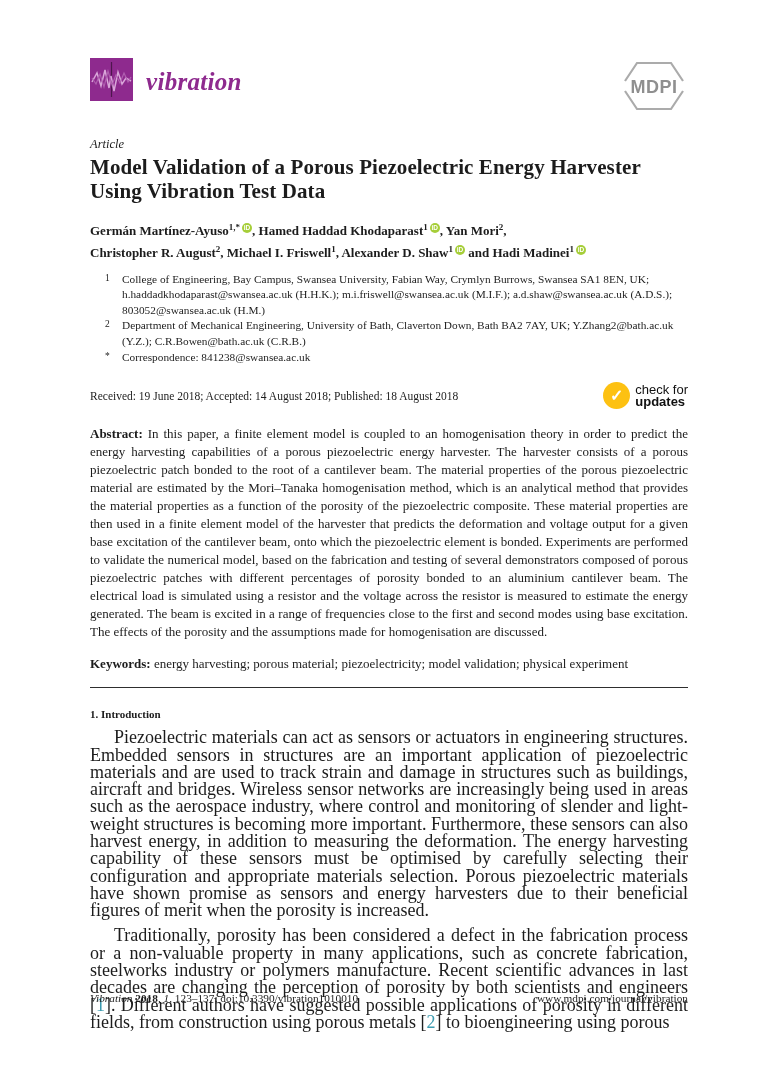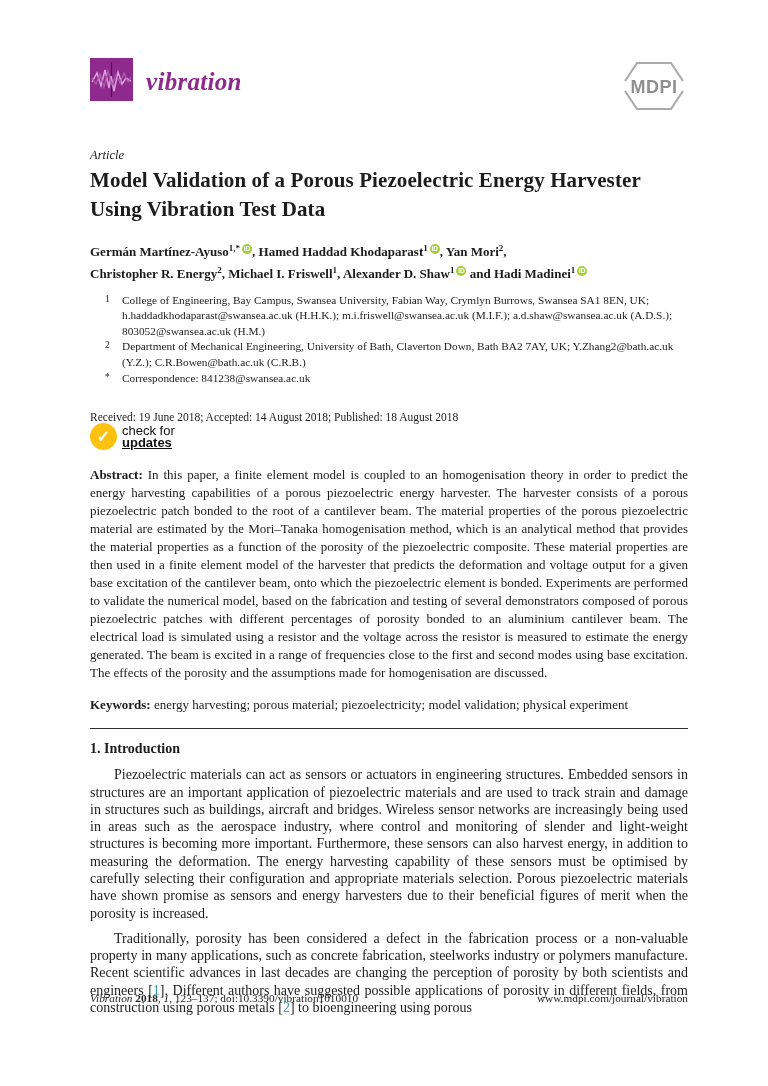--- a/index.html
+++ b/index.html
@@ -15,61 +15,61 @@
   
   .header { display:flex; justify-content:space-between; align-items:flex-start; margin-top:58px; }
   .brand { display:flex; align-items:center; }
   .brand-name {
     margin-left:13px; font-size:25px; font-style:italic; font-weight:bold;
     color:#8E2A8E; letter-spacing:0.3px;
   }
   .mdpi-logo { margin-top:2px; }
 
   
-  .article-label { margin-top:32px; font-size:12.5px; font-style:italic; }
-  .title { margin-top:3px; font-size:21px; font-weight:bold; line-height:29px; letter-spacing:0.1px; }
+  .article-label { margin-top:21px; font-size:12.5px; font-style:italic; }
+  .title { margin-top:3px; font-size:21px; font-weight:bold; line-height:24px; letter-spacing:0.1px; }
 
   
   .authors { margin-top:15px; font-size:13px; font-weight:bold; line-height:19px; }
   .authors sup { font-size:9px; font-weight:bold; }
   .orcid {
     display:inline-block; width:10px; height:10px; border-radius:50%;
     background:#A6CE39; color:#fff; font-size:6.5px; font-weight:bold;
     text-align:center; line-height:10px; vertical-align:super;
     font-family:"Liberation Sans",sans-serif; margin-left:2px; cursor:pointer;
   }
 
   
   .affils { margin-top:9px; font-size:11.3px; line-height:15.6px; }
   .affil-row { display:flex; }
   .affil-marker { flex:0 0 32px; padding-left:15px; font-size:9.5px; position:relative; top:-1px; }
   .affil-text { flex:1; }
 
   
-  .meta-row { display:flex; justify-content:space-between; align-items:flex-start; margin-top:17px;flex-direction:column; }
+  .meta-row { display:flex; justify-content:space-between; align-items:flex-start; margin-top:17px; }
   .received { font-size:11.5px; margin-top:8px; }
   .badge { display:flex; align-items:center; gap:5px; cursor:pointer; }
   .badge-circle {
     width:27px; height:27px; border-radius:50%; background:#FDC112;
     color:#fff; display:flex; align-items:center; justify-content:center;
     font-size:16px; font-weight:bold; font-family:"Liberation Sans",sans-serif;
   }
   .badge-text { font-family:"Liberation Sans",sans-serif; font-size:13px; line-height:11.5px; color:#111; }
-  .badge-text .b2 { font-weight:bold;text-decoration:underline; }
+  .badge-text .b2 { font-weight:bold; }
 
   
   .abstract { margin-top:16px; font-size:13px; line-height:18px; text-align:justify; }
   .keywords { margin-top:14px; font-size:13px; line-height:18px; text-align:justify; }
   .bold { font-weight:bold;margin-top:12px; }
 
   .rule { margin-top:14px; border:none; border-top:1.2px solid #2e2e2e; }
 
   
-  .section-heading { margin-top:12px; font-size:14px; font-weight:bold; }
-  .para { margin-top:8px; font-size:14px; line-height:17.3px; text-align:justify; text-indent:24px; }
+  .section-heading { margin-top:20px; font-size:11px; font-weight:bold; }
+  .para { margin-top:8px; font-size:18px; line-height:17.3px; text-align:justify; text-indent:24px; }
   .para.first { margin-top:9px; }
   .cite { color:#3C9BB0; cursor:pointer; }
 
   
   .footer {
     position:absolute; top:992px; left:90px; right:80px;
     display:flex; justify-content:space-between; font-size:11.3px;
   }
 </style>
 </head>
@@ -97,21 +97,21 @@
           <text x="34" y="32.5" text-anchor="middle" font-family="Liberation Sans, sans-serif" font-size="18" font-weight="bold" fill="#8f8f8f" letter-spacing="0.5">MDPI</text>
         </svg>
       </div>
     </div>
 
     <div class="article-label">Article</div>
     <h1 class="title">Model Validation of a Porous Piezoelectric Energy Harvester Using Vibration Test Data</h1>
 
     <div class="authors">
       <span>Germán Martínez-Ayuso</span><sup>1,*</sup><span class="orcid">iD</span><span>, </span><span>Hamed Haddad Khodaparast</span><sup>1</sup><span class="orcid">iD</span><span>, </span><span>Yan Mori</span><sup>2</sup><span>, </span><br>
-      <span>Christopher R. Energy</span><sup>2</sup><span>, </span><span>Michael I. Friswell</span><sup>1</sup><span>, </span><span>Alexander D. Shaw</span><sup>1</sup><span class="orcid">iD</span><span> and </span><span>Hadi Madinei</span><sup>1</sup><span class="orcid">iD</span>
+      <span>Christopher R. August</span><sup>2</sup><span>, </span><span>Michael I. Friswell</span><sup>1</sup><span>, </span><span>Alexander D. Shaw</span><sup>1</sup><span class="orcid">iD</span><span> and </span><span>Hadi Madinei</span><sup>1</sup><span class="orcid">iD</span>
     </div>
 
     <div class="affils">
       <div class="affil-row">
         <span class="affil-marker">1</span>
         <span class="affil-text">College of Engineering, Bay Campus, Swansea University, Fabian Way, Crymlyn Burrows, Swansea SA1 8EN, UK; h.haddadkhodaparast@swansea.ac.uk (H.H.K.); m.i.friswell@swansea.ac.uk (M.I.F.); a.d.shaw@swansea.ac.uk (A.D.S.); 803052@swansea.ac.uk (H.M.)</span>
       </div>
       <div class="affil-row">
         <span class="affil-marker">2</span>
         <span class="affil-text">Department of Mechanical Engineering, University of Bath, Claverton Down, Bath BA2 7AY, UK; Y.Zhang2@bath.ac.uk (Y.Z.); C.R.Bowen@bath.ac.uk (C.R.B.)</span>

